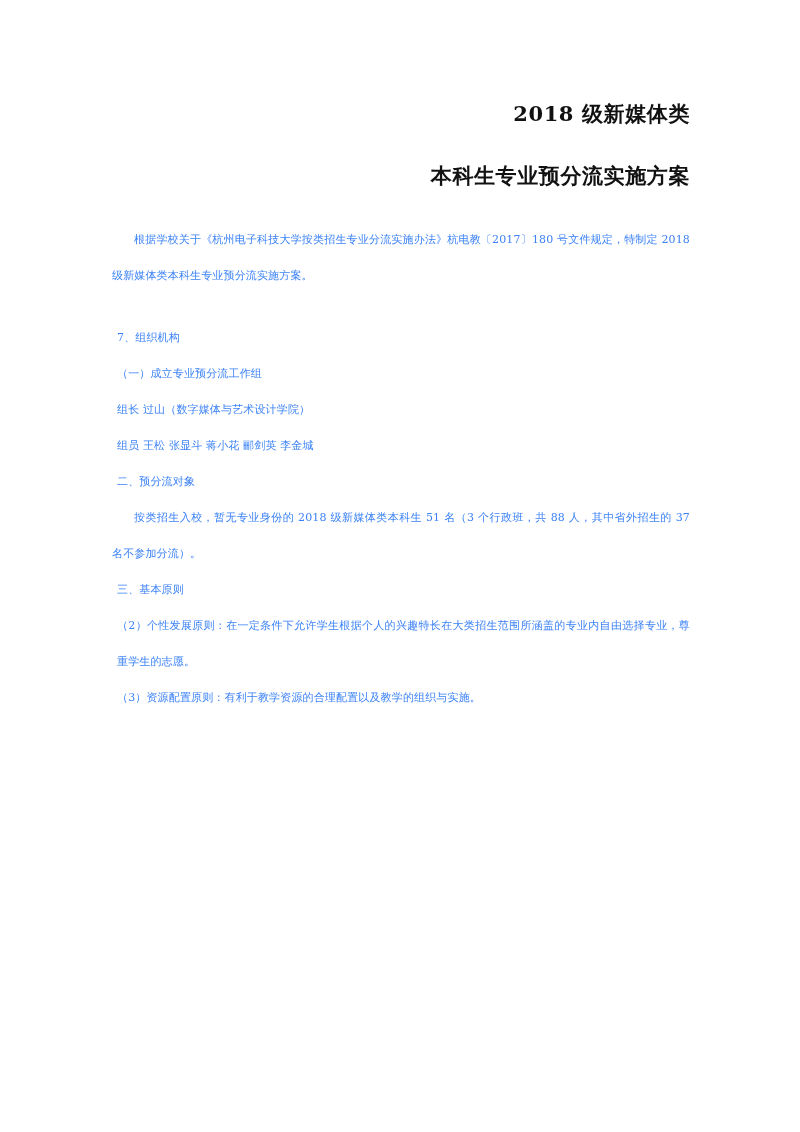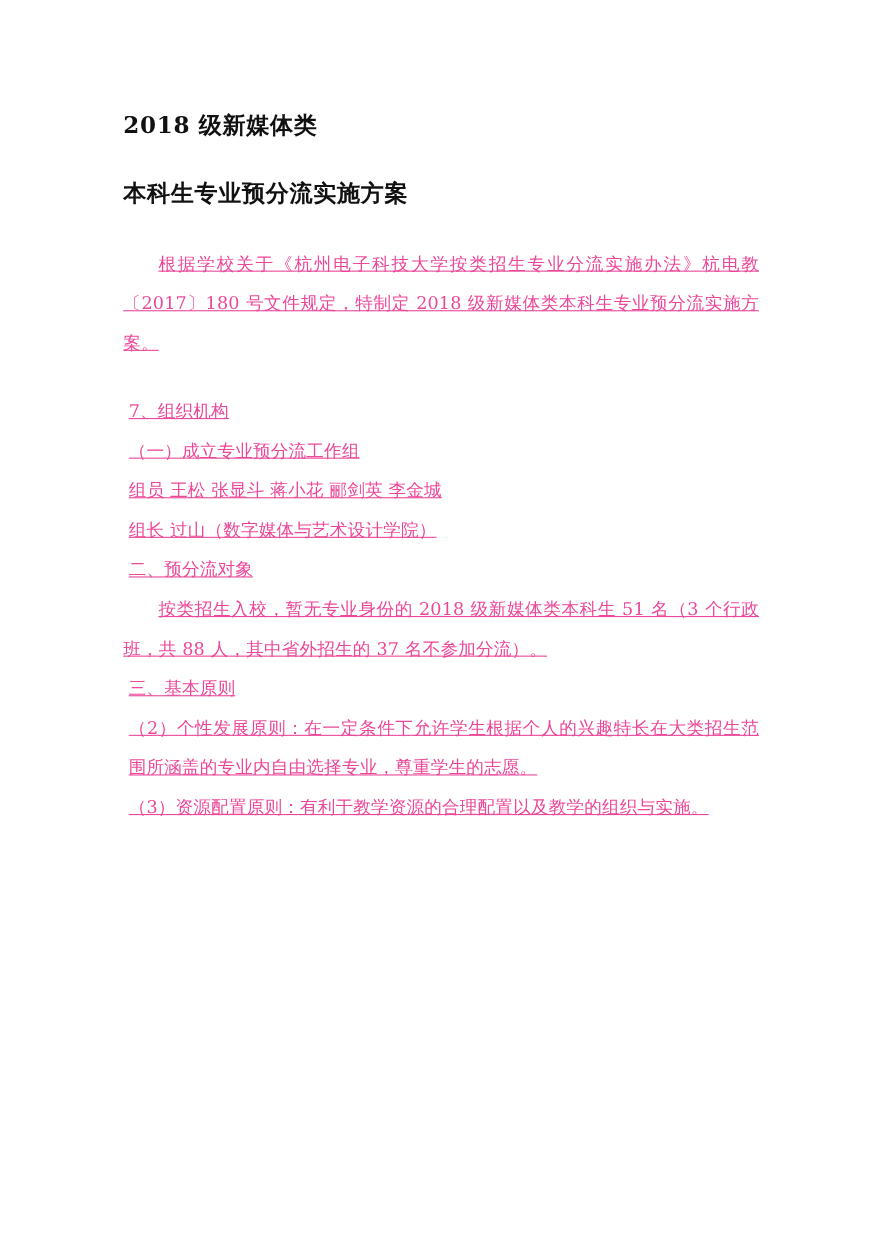--- a/index.html
+++ b/index.html
@@ -25,47 +25,46 @@
     position: absolute;
     left: 112px;
     top: 96px;
     width: 578px;
   }
 
   
   .doc-title {
     font-size: 21px;
     font-weight: bold;
-    text-align: left;
+    text-align: right;
     letter-spacing: 0.6px;
     line-height: 36px;
     margin: 0;
     padding: 0;
     color: #111111;
   }
 
   .doc-title.line-1 {
     margin-bottom: 26px;
   }
 
   .doc-title.line-2 {
     margin-bottom: 28px;
   }
 
   
   .para {
-    font-size: 16px;
+    font-size: 11px;
     line-height: 36px;
     margin: 0;
     padding: 0;
     text-align: justify;
     text-justify: inter-ideograph;
     letter-spacing: 0.15px;
-    color: #ec4899;
-    text-decoration: underline;
+    color: #3b82f6;
   }
 
   
   .para.indent {
     text-indent: 2em;
   }
 
   
   .para.lead {
     padding-left: 5px;
@@ -83,23 +82,23 @@
     <h1 class="doc-title line-2">本科生专业预分流实施方案</h1>
 
     <p class="para indent">根据学校关于《杭州电子科技大学按类招生专业分流实施办法》杭电教〔2017〕180 号文件规定，特制定 2018 级新媒体类本科生专业预分流实施方案。</p>
 
     <div class="gap-lg"></div>
 
     <p class="para lead">7、组织机构</p>
 
     <p class="para lead">（一）成立专业预分流工作组</p>
 
+    <p class="para lead">组长 过山（数字媒体与艺术设计学院）</p>
+
     <p class="para lead">组员 王松 张显斗 蒋小花 郦剑英 李金城</p>
-
-    <p class="para lead">组长 过山（数字媒体与艺术设计学院）</p>
 
 
     <p class="para lead">二、预分流对象</p>
 
     <p class="para indent">按类招生入校，暂无专业身份的 2018  级新媒体类本科生 51 名（3 个行政班，共 88 人，其中省外招生的 37 名不参加分流）。</p>
 
     <p class="para lead">三、基本原则</p>
 
 
     <p class="para lead">（2）个性发展原则：在一定条件下允许学生根据个人的兴趣特长在大类招生范围所涵盖的专业内自由选择专业，尊重学生的志愿。</p>

